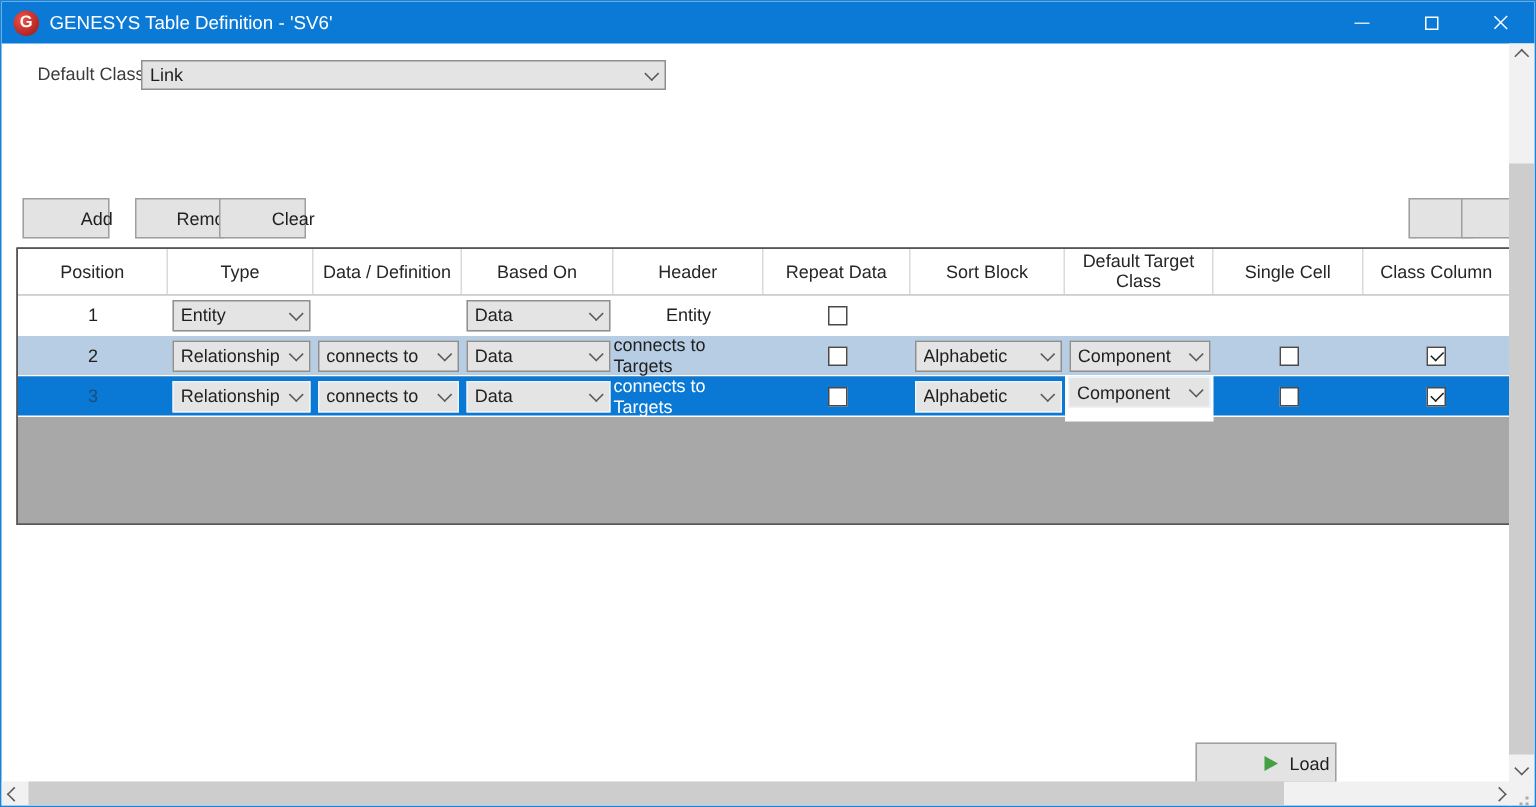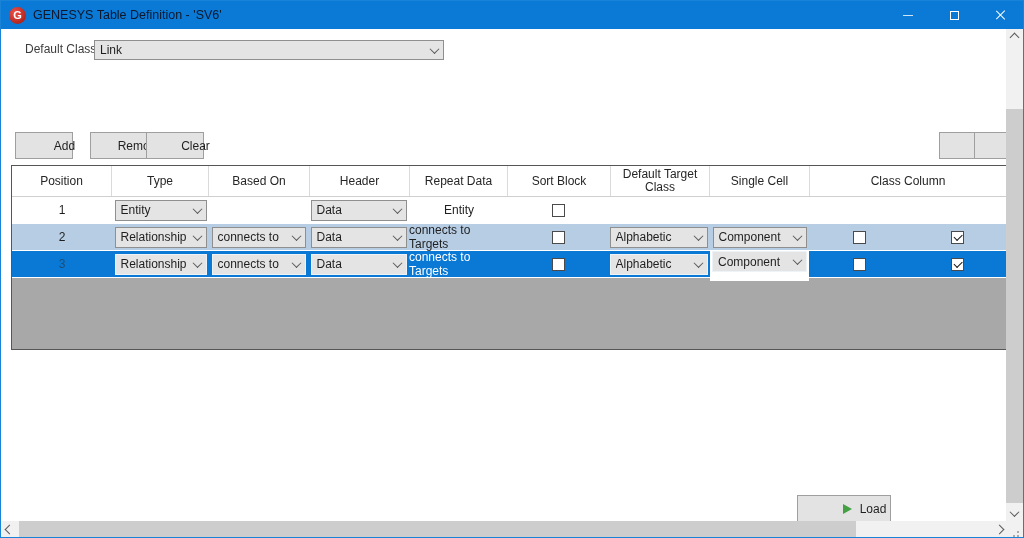--- a/index.html
+++ b/index.html
@@ -6,21 +6,21 @@
   .window{
     position:relative;width:1024px;height:538px;background:#ffffff;
     border:1px solid #1883d7;box-sizing:border-box;
     font-family:"Liberation Sans",sans-serif;overflow:hidden;
   }
   
   .titlebar{position:absolute;left:0;top:0;right:0;height:28px;background:#0a7ad6;display:flex;align-items:center;}
   .app-icon{width:17px;height:17px;border-radius:50%;margin-left:8px;flex:0 0 auto;
     background:radial-gradient(circle at 35% 32%,#ef5047,#9b1410);
     color:#fff;font-size:11px;font-weight:bold;display:flex;align-items:center;justify-content:center;}
-  .title-text{color:#0f172a;font-size:12.5px;margin-left:7px;white-space:nowrap;}
+  .title-text{color:#ffffff;font-size:12.5px;margin-left:7px;white-space:nowrap;}
   .win-btns{margin-left:auto;display:flex;height:100%;}
   .win-btn{width:46px;height:100%;display:flex;align-items:center;justify-content:center;}
   .glyph-min{width:10px;height:1px;background:rgba(255,255,255,.8);}
   .glyph-max{width:9px;height:9px;border:1px solid #fff;box-sizing:border-box;}
   .glyph-close{position:relative;width:12px;height:12px;}
   .glyph-close::before,.glyph-close::after{content:"";position:absolute;left:5.5px;top:0;width:1.3px;height:12px;background:#fff;}
   .glyph-close::before{transform:rotate(45deg);}
   .glyph-close::after{transform:rotate(-45deg);}
   
   .combo{display:flex;align-items:center;background:#e4e4e4;border:1px solid #8f8f8f;
@@ -132,20 +132,21 @@
   <div class="btn" id="btn-down">
     <svg class="arrow-svg" width="13" height="15" viewBox="0 0 13 15">
       <path d="M6.5 14 L1 7.5 H4 V1 H9 V7.5 H12 Z" fill="#7ec87e" stroke="#3f8f3f" stroke-width="1"></path>
     </svg>
   </div>
 
   <div class="table">
     <div class="thead">
       <div class="th c0">Position</div>
       <div class="th c1">Type</div>
+      <div class="th c2">Data / Definition</div>
       <div class="th c3">Based On</div>
       <div class="th c4">Header</div>
       <div class="th c5">Repeat Data</div>
       <div class="th c6">Sort Block</div>
       <div class="th c7">Default Target Class</div>
       <div class="th c8">Single Cell</div>
       <div class="th c9">Class Column</div>
     </div>
 
     <div class="trow r-white">

